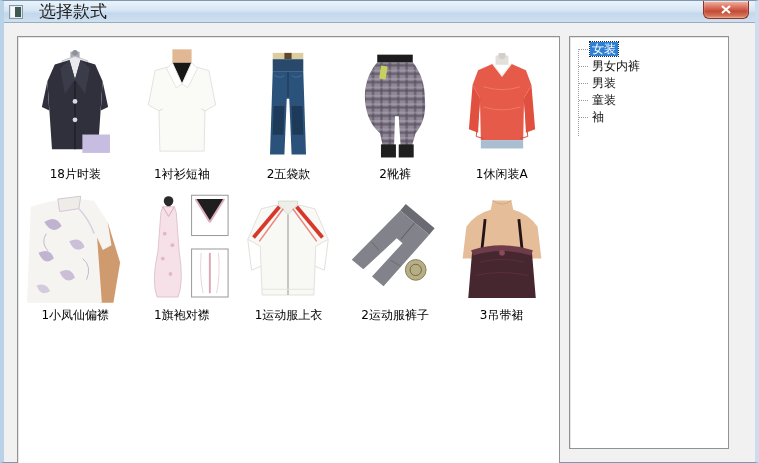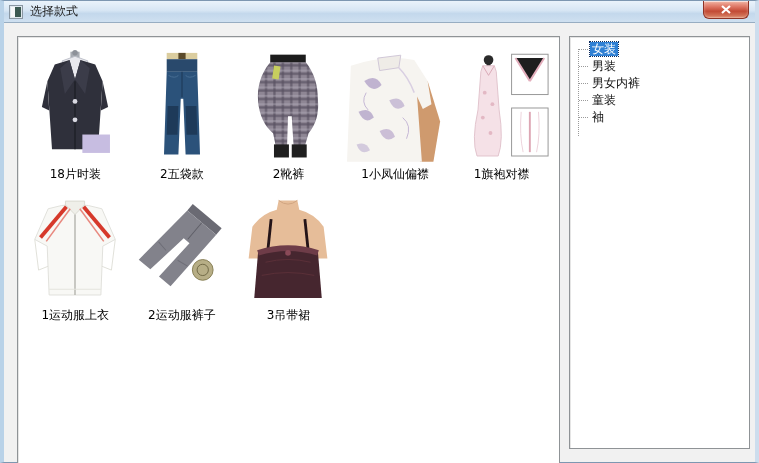--- a/index.html
+++ b/index.html
@@ -7,32 +7,32 @@
   body { font-family:"DejaVu Sans","Liberation Sans",sans-serif; font-size:12px; color:#111; }
 
   .window { position:relative; width:759px; height:463px; background:#f1f1f1;
             border:1px solid #7d97b1; border-left:4px solid #b9d2e8; border-right:4px solid #cddded; }
 
   
   .titlebar { position:relative; height:22px;
               background:linear-gradient(#eaf3fb, #d7e6f4 45%, #c3d8ec 60%, #cfe0f0);
               border-bottom:1px solid #97adc2; display:flex; align-items:center; }
   .title-icon { width:14px; height:14px; margin-left:5px; display:inline-block; }
-  .title-text { margin-left:7px; color:#1b1b1b; font-size:12px; }
+  .title-text { margin-left:16px; color:#1b1b1b; font-size:17px; }
   .close-btn { position:absolute; top:0; right:6px; width:46px; height:18px;
                background:linear-gradient(#f2b5a4, #dd7462 35%, #c24a35 60%, #d4765a 90%, #e9a98e);
                border:1px solid #8e3326; border-top:none; border-radius:0 0 6px 6px;
                box-shadow:inset 0 1px 0 rgba(255,255,255,.55), inset 0 0 3px rgba(255,255,255,.35);
                display:flex; align-items:center; justify-content:center; cursor:pointer; }
 
   
   .thumb-panel { position:absolute; left:13px; top:35px; width:543px; height:430px;
                  background:#fff; border:1px solid #8f9396;
                  box-shadow:inset 1px 1px 0 #e5e5e5; }
-  .tree-panel  { position:absolute; left:565px; top:35px; width:181px; height:413px;
+  .tree-panel  { position:absolute; left:565px; top:35px; width:160px; height:413px;
                  background:#fff; border:1px solid #8f9396;
                  box-shadow:inset 1px 1px 0 #e5e5e5; padding:4px 2px; }
 
   
   .grid { display:grid; grid-template-columns:repeat(5,1fr); grid-template-rows:repeat(3,141px);
           padding:6px 4px 0 4px; height:100%; }
   .cell { display:flex; flex-direction:column; align-items:center; cursor:pointer; }
   .imgbox { height:120px; display:flex; align-items:flex-end; justify-content:center; }
   .caption { margin-top:3px; font-size:12px; color:#000; text-align:center; white-space:nowrap; }
 
@@ -86,20 +86,34 @@
             <circle cx="50" cy="74" r="2.6" fill="#d9d9e2"></circle>
             <path d="M20 32 L14 60 L22 64" fill="#2f303b"></path>
             <path d="M80 32 L86 60 L78 64" fill="#2f303b"></path>
             <rect x="58" y="90" width="30" height="20" fill="#c7bde1"></rect>
           </svg>
         </div>
         <div class="caption">18片时装</div>
       </div>
 
 
+      <div class="cell">
+        <div class="imgbox">
+          <svg width="96" height="114" viewBox="0 0 100 118">
+            <path d="M40 0 L60 0 L60 14 L40 14 Z" fill="#e2b894"></path>
+            <path d="M22 22 Q50 12 78 22 L85 58 L74 64 L73 106 L27 106 L26 64 L15 58 Z" fill="#fafaf7" stroke="#e2e2db"></path>
+            <path d="M40 14 L50 36 L60 14 Z" fill="#181818"></path>
+            <path d="M40 14 L50 36 L44 40 L34 20 Z" fill="#ffffff" stroke="#e5e5de"></path>
+            <path d="M60 14 L50 36 L56 40 L66 20 Z" fill="#ffffff" stroke="#e5e5de"></path>
+            <path d="M26 64 L30 62 M74 64 L70 62" stroke="#ddddd5"></path>
+            <path d="M30 50 Q50 56 70 50 M30 70 Q50 76 70 70 M30 88 Q50 92 70 88" stroke="#ececе5" fill="none"></path>
+          </svg>
+        </div>
+        <div class="caption">1衬衫短袖</div>
+      </div>
 
       <div class="cell">
         <div class="imgbox">
           <svg width="54" height="114" viewBox="0 0 60 120">
             <rect x="13" y="1" width="34" height="7" fill="#dbcd9f"></rect>
             <rect x="26" y="1" width="8" height="7" fill="#5a4a2a"></rect>
             <rect x="13" y="8" width="34" height="14" fill="#29496c"></rect>
             <path d="M13 22 L10 114 L26 114 L28.6 52 L31.4 52 L34 114 L50 114 L47 22 Z" fill="#2b527a"></path>
             <path d="M14 60 L13 92 L25 92 L26 60 Z" fill="#1c3654" opacity=".85"></path>
             <path d="M46 60 L47 92 L35 92 L34 60 Z" fill="#1c3654" opacity=".85"></path>
@@ -124,20 +138,36 @@
             <rect x="27" y="2" width="38" height="10" fill="#1c1c1c"></rect>
             <path d="M27 10 Q12 28 14 52 Q16 74 30 86 L33 100 L45 100 L46 68 L50 68 L52 100 L64 100 L68 86 Q80 72 78 50 Q78 26 65 10 Z" fill="url(#plaid)"></path>
             <rect x="31" y="98" width="16" height="14" fill="#1f1f1f"></rect>
             <rect x="50" y="98" width="16" height="14" fill="#1f1f1f"></rect>
             <rect x="30" y="14" width="7" height="14" fill="#c7cf5e" transform="rotate(8 33 21)"></rect>
           </svg>
         </div>
         <div class="caption">2靴裤</div>
       </div>
 
+      <div class="cell">
+        <div class="imgbox">
+          <svg width="92" height="110" viewBox="0 0 100 114">
+            <rect x="43" y="0" width="14" height="10" fill="#e3e0dc"></rect>
+            <circle cx="50" cy="0" r="4" fill="#d2cfca"></circle>
+            <path d="M24 16 L40 9 L50 22 L60 9 L76 16 L82 32 L74 46 L73 92 L27 92 L26 46 L18 32 Z" fill="#e65a49"></path>
+            <path d="M40 9 L50 22 L60 9" stroke="#f3efe8" stroke-width="1.6" fill="none"></path>
+            <path d="M26 46 L22 88 L30 90 M74 46 L78 88 L70 90" stroke="#c84a3b" fill="none"></path>
+            <path d="M18 32 L14 80 L24 84 L26 46 Z" fill="#e1503f"></path>
+            <path d="M82 32 L86 80 L76 84 L74 46 Z" fill="#e1503f"></path>
+            <path d="M30 34 Q50 40 70 34 M30 56 Q50 62 70 56" stroke="#ef7a68" fill="none"></path>
+            <rect x="27" y="92" width="46" height="9" fill="#a9bfd1"></rect>
+          </svg>
+        </div>
+        <div class="caption">1休闲装A</div>
+      </div>
 
 
 
 
 
       <div class="cell">
         <div class="imgbox">
           <svg width="96" height="110" viewBox="0 0 100 112">
             <path d="M84 28 L97 70 L90 112 L76 112 L72 44 Z" fill="#cf9a6e"></path>
             <path d="M4 12 Q40 0 70 6 L84 28 L88 52 L79 57 L73 44 L78 112 L0 112 Z" fill="#f6f4f0"></path>
@@ -227,24 +257,24 @@
 
     </div>
   </div>
 
   <div class="tree-panel">
     <div class="tree">
       <div class="tree-item selected">
         <span class="tlabel">女装</span>
       </div>
       <div class="tree-item">
+        <span class="tlabel">男女内裤</span>
+      </div>
+      <div class="tree-item">
         <span class="tlabel">男装</span>
-      </div>
-      <div class="tree-item">
-        <span class="tlabel">男女内裤</span>
       </div>
       <div class="tree-item">
         <span class="tlabel">童装</span>
       </div>
       <div class="tree-item">
         <span class="tlabel">袖</span>
       </div>
     </div>
   </div>
 

